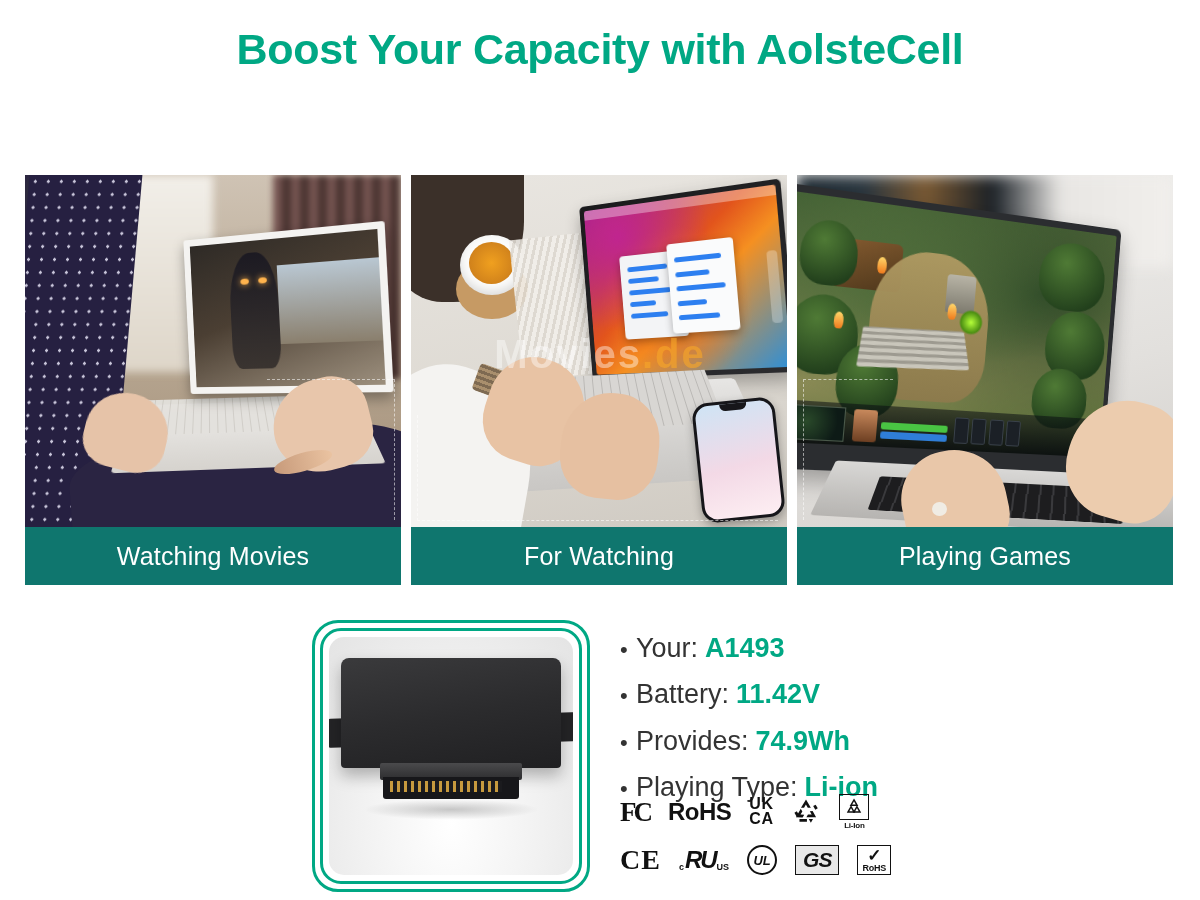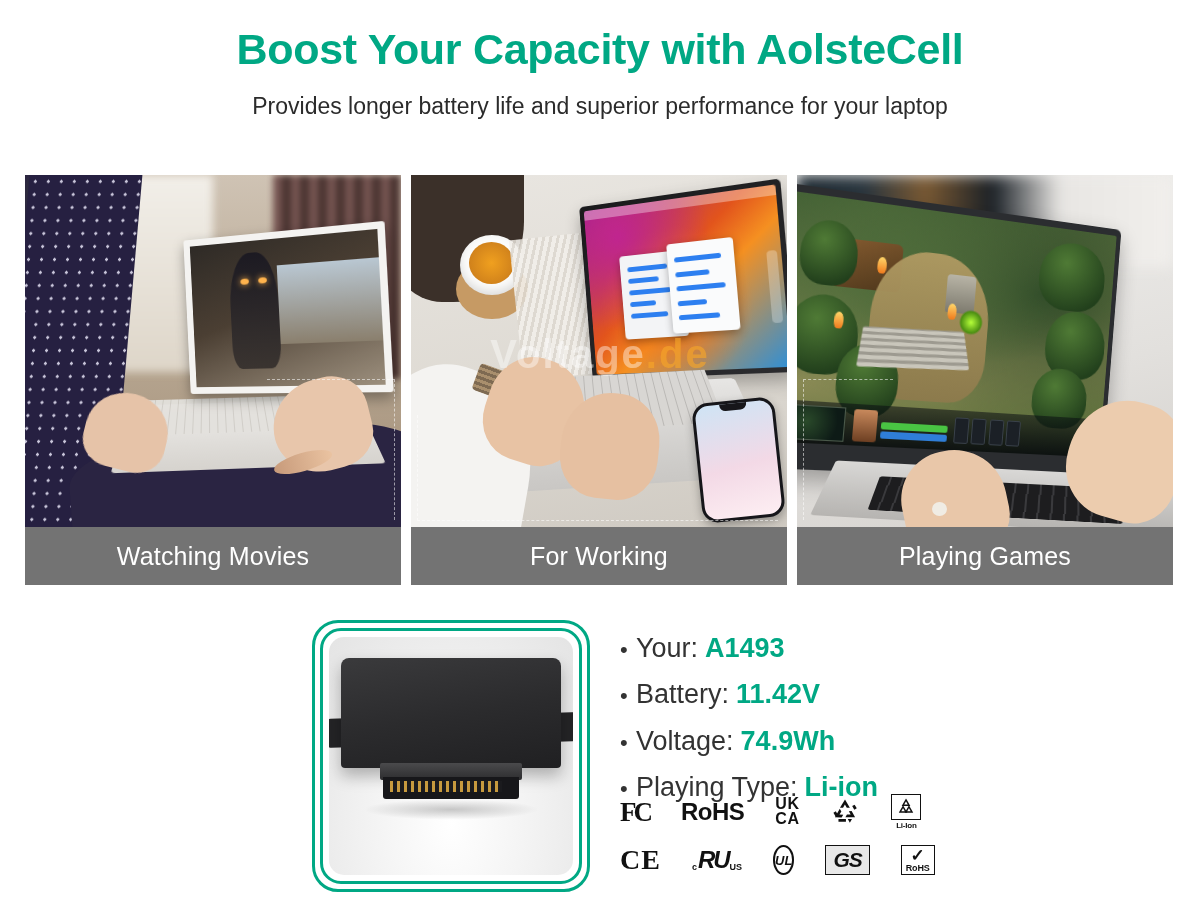--- a/index.html
+++ b/index.html
@@ -20,21 +20,21 @@
   .subhead {
     font-size: 23px; color: #2b2b2b; margin-top: 20px; font-weight: normal;
   }
 
   
   .cards { position: absolute; top: 175px; left: 25px; width: 1150px;
            display: flex; gap: 10px; }
   .card { width: 376px; height: 410px; position: relative; overflow: hidden; background:#eee; }
   .card-photo { position: relative; width: 100%; height: 352px; overflow: hidden; }
   .card-label {
-    height: 58px; background: #737373; color: #fff;
+    height: 58px; background: #0f766e; color: #fff;
     display: flex; align-items: center; justify-content: center;
     font-size: 25px; letter-spacing: .2px;
   }
 
   
   .p1 { width:100%; height:100%; position:relative;
         background:
           linear-gradient(100deg,#2b2540 0%,#2b2540 16%,rgba(0,0,0,0) 16%),
           linear-gradient(180deg,#cfc3b4 0%,#b9a994 46%,#a08b74 100%);
   }
@@ -218,21 +218,21 @@
       background:radial-gradient(ellipse,rgba(0,0,0,.22),rgba(0,0,0,0) 70%);}
 
   .specs{position:absolute;left:620px;top:20px;width:330px;}
   .spec-row{display:flex;align-items:baseline;font-size:27px;color:#333;
       margin-bottom:14px;line-height:1.2;}
   .spec-bullet{width:16px;flex:none;font-size:22px;color:#333;}
   .spec-val{color:#00a884;font-weight:bold;margin-left:7px;}
 
   
   .badges{position:absolute;left:620px;top:176px;width:300px;}
-  .badge-row{display:flex;align-items:center;gap:31px;height:48px;}
+  .badge-row{display:flex;align-items:center;gap:18px;height:48px;}
   .badge{display:flex;align-items:center;justify-content:center;color:#111;}
   .b-fcc{font-size:27px;font-weight:bold;letter-spacing:-3px;font-family:"Liberation Serif",serif;}
   .b-rohs{font-size:24px;font-weight:bold;letter-spacing:-.5px;}
   .b-ukca{font-size:16px;font-weight:bold;line-height:.92;text-align:center;letter-spacing:.5px;}
   .b-liion{display:flex;flex-direction:column;align-items:center;gap:1px;}
   .b-liion .bx{border:1.6px solid #111;padding:2px 3px 1px;display:flex;}
   .b-liion .tx{font-size:8px;font-weight:bold;letter-spacing:-.2px;}
   .b-ce{font-size:28px;font-weight:bold;letter-spacing:1px;font-family:"Liberation Serif",serif;}
   .b-cruus{display:flex;align-items:flex-end;gap:1px;}
   .b-cruus .sm{font-size:9px;font-weight:bold;padding-bottom:2px;}
@@ -248,21 +248,20 @@
   .b-rohs2 .tx{font-size:9px;font-weight:bold;letter-spacing:-.2px;}
   .recycle-svg{display:block;}
 </style>
 </head>
 <body>
 
 <div class="page">
 
   <div class="header">
     <div class="headline">Boost Your Capacity with AolsteCell</div>
-    <div class="subhead">Provides longer battery life and superior performance for your laptop</div>
   </div>
 
   <div class="cards">
 
     <div class="card">
       <div class="card-photo">
         <div class="p1">
           <div class="bokeh-plant"></div>
           <div class="bokeh-wall"></div>
           <div class="bokeh-curtain"></div>
@@ -319,21 +318,21 @@
           <div class="watch"></div>
           <div class="hand1"></div>
           <div class="hand2"></div>
           <div class="phone">
             <div class="phone-scr"></div>
             <div class="notch"></div>
           </div>
           <div class="crop-guide" style="left:6px;bottom:6px;width:96%;height:30%;border-top:none;border-right:none;"></div>
         </div>
       </div>
-      <div class="card-label">For Working</div>
+      <div class="card-label">For Watching</div>
     </div>
 
     <div class="card">
       <div class="card-photo">
         <div class="p3">
           <div class="bg-blur"></div>
           <div class="lid">
             <div class="game">
               <div class="camp"></div>
               <div class="path"></div>
@@ -366,21 +365,21 @@
           <div class="ring"></div>
           <div class="hand-b"></div>
           <div class="crop-guide" style="left:6px;top:58%;width:24%;height:40%;border-right:none;border-bottom:none;"></div>
         </div>
       </div>
       <div class="card-label">Playing Games</div>
     </div>
   </div>
 
   <div class="watermark">
-    <div class="wm-sub"><span>Voltage</span><span class="wm-de">.de</span></div>
+    <div class="wm-sub"><span>Movies</span><span class="wm-de">.de</span></div>
   </div>
 
   <div class="bottom">
 
     <div class="battery-frame">
       <div class="battery-inner">
         <div class="battery-photo">
           <div class="bat-tab-l"></div>
           <div class="bat-tab-r"></div>
           <div class="bat-body"></div>
@@ -398,21 +397,21 @@
         <span>Your:</span>
         <span class="spec-val">A1493</span>
       </div>
       <div class="spec-row">
         <span class="spec-bullet">•</span>
         <span>Battery:</span>
         <span class="spec-val">11.42V</span>
       </div>
       <div class="spec-row">
         <span class="spec-bullet">•</span>
-        <span>Voltage:</span>
+        <span>Provides:</span>
         <span class="spec-val">74.9Wh</span>
       </div>
       <div class="spec-row">
         <span class="spec-bullet">•</span>
         <span>Playing Type:</span>
         <span class="spec-val">Li-ion</span>
       </div>
     </div>
 
     <div class="badges">

